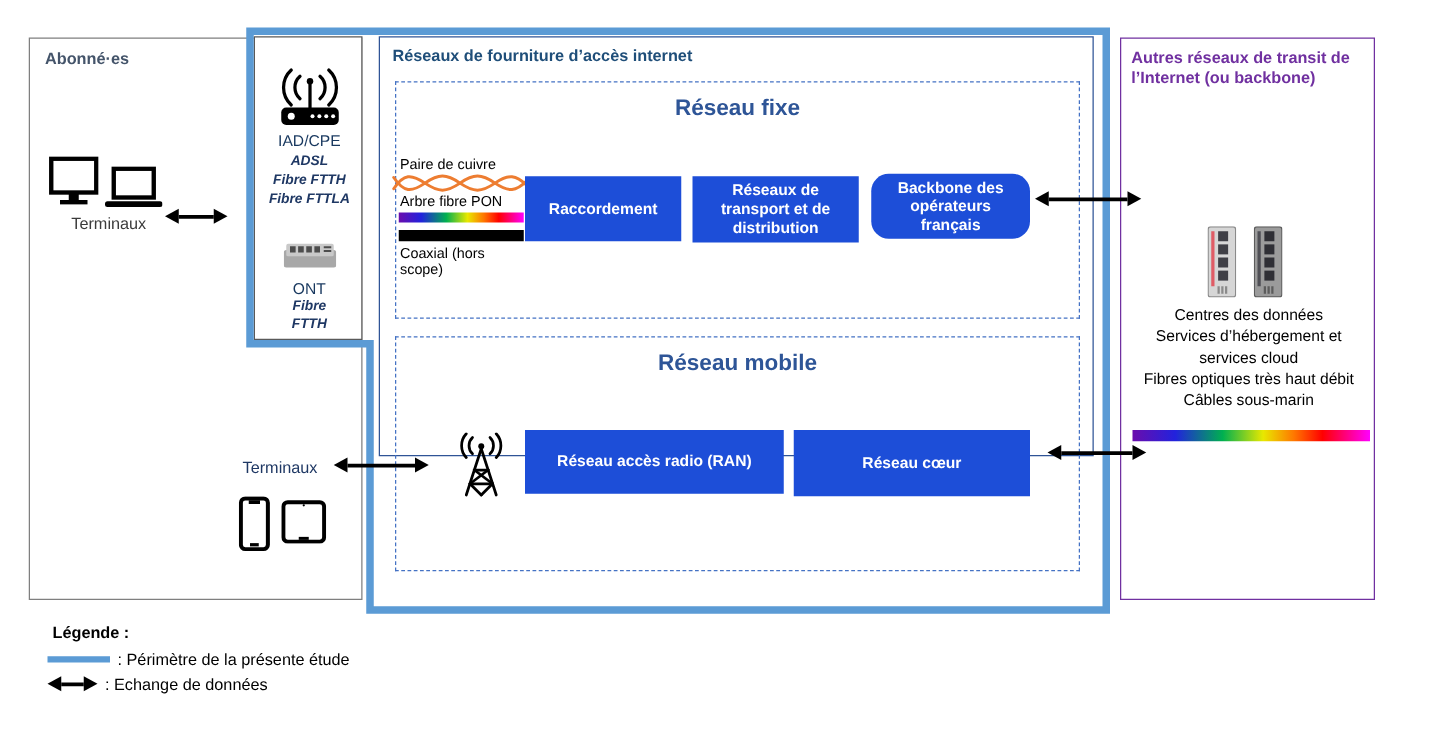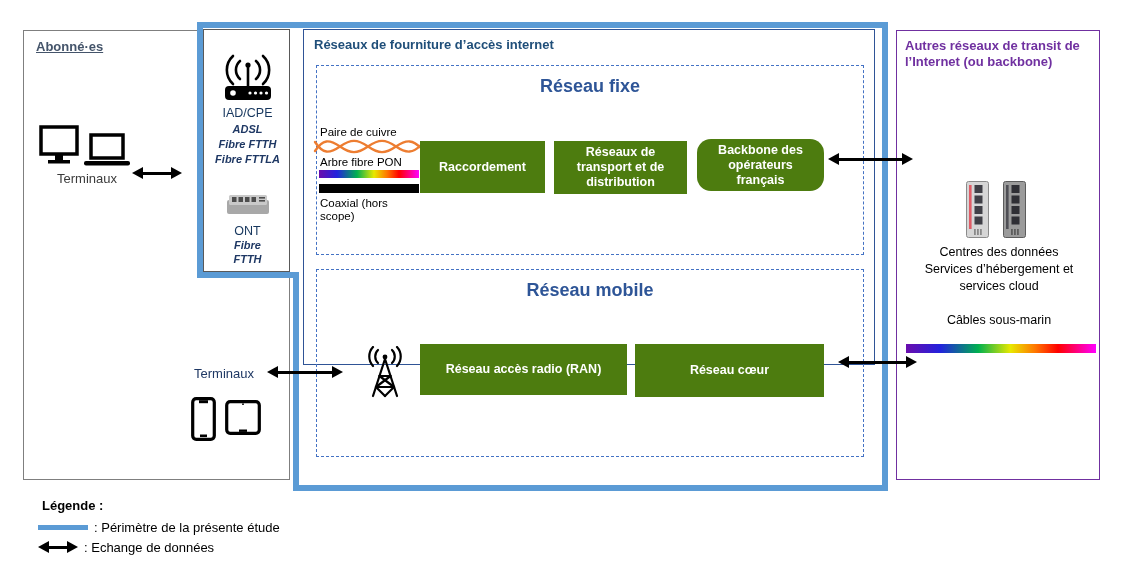--- a/index.html
+++ b/index.html
@@ -13,21 +13,21 @@
   .cpebox{left:203px;top:29px;width:87px;height:243px;border:1px solid #595959;background:#fff;}
   .mainbox{left:303px;top:29px;width:572px;height:336px;border:1px solid #2F5496;}
   .transitbox{left:896px;top:30px;width:204px;height:450px;border:1px solid #7030A0;}
   .dashedbox{position:absolute;border:1.5px dashed #4472C4;box-sizing:border-box;background:transparent;}
   .fixedbox{left:12px;top:35px;width:548px;height:190px;}
   .mobilebox{left:12px;top:239px;width:548px;height:188px;}
   .titleGray{font-size:13px;font-weight:bold;color:#44546A;}
   .titleBlue{font-size:13px;font-weight:bold;color:#1F4E79;}
   .titlePurple{font-size:13px;font-weight:bold;color:#7030A0;line-height:16px;}
   .sectionTitle{font-size:18px;font-weight:bold;color:#2E5597;text-align:center;width:100%;}
-  .navy{position:absolute;background:#4d7c0f;color:#fff;font-weight:bold;font-size:12.5px;
+  .navy{position:absolute;background:#1d4ed8;color:#fff;font-weight:bold;font-size:12.5px;
         display:flex;align-items:center;justify-content:center;text-align:center;
         line-height:15px;padding:2px 6px;box-sizing:border-box;}
   .medialabel{font-size:11.5px;color:#000;line-height:13px;}
   .cpename{font-size:12.5px;color:#17375E;text-align:center;}
   .cpetech{font-size:11px;font-weight:bold;font-style:italic;color:#1F3864;text-align:center;line-height:15px;}
   .termlabel{font-size:13px;color:#3b3b3b;}
   .termlabel2{font-size:13px;color:#1F3864;}
   .svcline{font-size:12.5px;color:#000;text-align:center;line-height:17px;}
   .rainbow{position:absolute;height:8px;
     background:linear-gradient(90deg,#6A0DAD 0%,#2222dd 18%,#00B050 38%,#e8e800 55%,#ff7700 68%,#ff0000 80%,#ff00ff 100%);}
@@ -41,21 +41,21 @@
   .legendtext{font-size:13px;color:#000;}
   .perimeter-svg{position:absolute;left:0;top:0;z-index:8;pointer-events:none;}
   svg.icon{display:block;}
 </style>
 </head>
 <body>
 
 <div class="canvas">
 
   <div class="box abonnes">
-    <div class="abs titleGray" style="left:12px;top:8px;text-decoration:underline;">Abonné·es</div>
+    <div class="abs titleGray" style="left:12px;top:8px;">Abonné·es</div>
     <div class="abs" style="left:15px;top:94px;">
       <svg class="icon" width="40" height="42" viewBox="0 0 40 42">
         <rect x="2" y="2" width="36" height="27" fill="none" stroke="#000" stroke-width="3.5"></rect>
         <rect x="16" y="29" width="8" height="6" fill="#000"></rect>
         <rect x="9" y="35" width="22" height="3.5" fill="#000"></rect>
       </svg>
     </div>
     <div class="abs" style="left:60px;top:102px;">
       <svg class="icon" width="46" height="34" viewBox="0 0 46 34">
         <rect x="7" y="2" width="32" height="23" fill="none" stroke="#000" stroke-width="3.5"></rect>
@@ -182,20 +182,21 @@
         <rect x="8.5" y="25" width="8" height="8" fill="#2f2f35"></rect>
         <rect x="8.5" y="35.5" width="8" height="8" fill="#2f2f35"></rect>
         <rect x="8" y="48" width="1.8" height="6" fill="#5c5c5c"></rect>
         <rect x="11" y="48" width="1.8" height="6" fill="#5c5c5c"></rect>
         <rect x="14" y="48" width="1.8" height="6" fill="#5c5c5c"></rect>
       </svg>
     </div>
 
     <div class="abs svcline" style="left:4px;top:213px;width:196px;">Centres des données</div>
     <div class="abs svcline" style="left:4px;top:230px;width:196px;">Services d’hébergement et services cloud</div>
+    <div class="abs svcline" style="left:4px;top:264px;width:196px;">Fibres optiques très haut débit</div>
     <div class="abs svcline" style="left:4px;top:281px;width:196px;">Câbles sous-marin</div>
 
     <div class="rainbow" style="left:9px;top:313px;width:190px;height:9px;"></div>
   </div>
 
   <svg class="perimeter-svg" width="1147" height="588">
     <polygon points="200,25 885,25 885,488 296,488 296,275 200,275" fill="none" stroke="#5B9BD5" stroke-width="6"></polygon>
   </svg>
 
   <div class="abs termlabel2" style="left:193px;top:366px;width:62px;text-align:center;z-index:12;">Terminaux</div>

